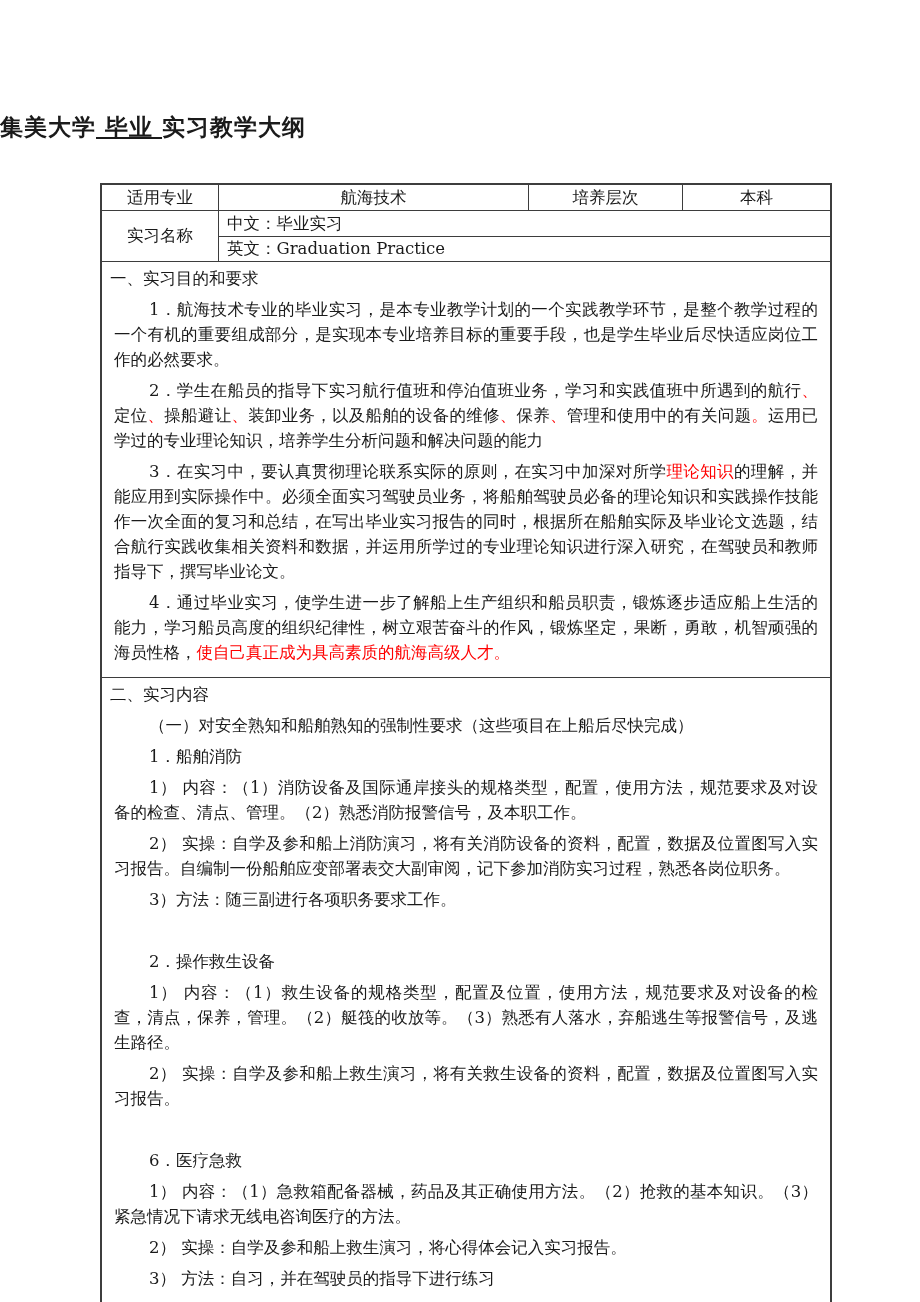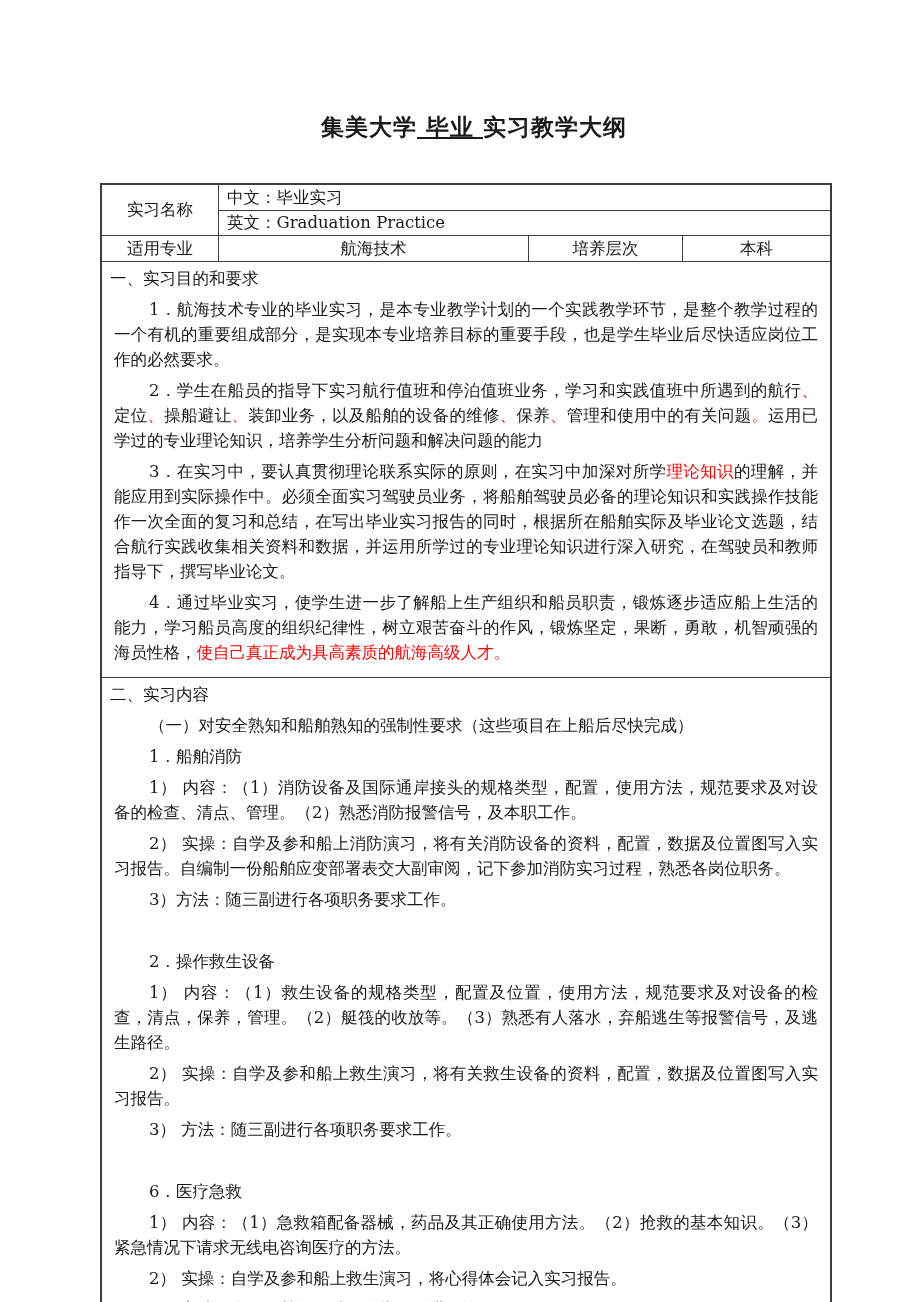--- a/index.html
+++ b/index.html
@@ -6,24 +6,22 @@
   .page {
     position:relative;
     width:920px; height:1302px;
     background:#ffffff;
     font-family:"DejaVu Serif","Liberation Serif",serif;
     color:#1a1a1a;
     overflow:hidden;
   }
   .doc-title {
     margin:0; padding-top:112px;
-    text-align:center;
     font-size:23px; font-weight:bold;
     letter-spacing:1px;
-    padding-left:28px;
   }
   .doc-title span { white-space:pre; }
   .doc-title .u { text-decoration:underline; }
 
   .doc-table {
     width:732px;
     margin:40px 0 0 100px;
     border:2px solid #3d3d3d;
     box-sizing:border-box;
     font-size:16.5px;
@@ -65,33 +63,33 @@
 </style>
 </head>
 <body>
 
 <div class="page">
 
   <h1 class="doc-title"><span>集美大学</span><span class="u"> 毕业 </span><span>实习教学大纲</span></h1>
 
   <div class="doc-table">
 
+    <div class="trow" style="height:25px">
+      <div class="cell" style="width:116px">适用专业</div>
+      <div class="cell" style="width:310px">航海技术</div>
+      <div class="cell" style="width:154px">培养层次</div>
+      <div class="cell" style="flex:1">本科</div>
+    </div>
+
     <div class="trow" style="height:50px">
       <div class="cell" style="width:116px">实习名称</div>
       <div class="stack">
         <div class="cell h25">中文：毕业实习</div>
         <div class="cell h25">英文：Graduation Practice</div>
       </div>
-    </div>
-
-    <div class="trow" style="height:25px">
-      <div class="cell" style="width:116px">适用专业</div>
-      <div class="cell" style="width:310px">航海技术</div>
-      <div class="cell" style="width:154px">培养层次</div>
-      <div class="cell" style="flex:1">本科</div>
     </div>
 
 
     <div class="trow">
       <div class="cell content-cell">
         <p class="sec-heading">一、实习目的和要求</p>
         <p class="para"><span>1．航海技术专业的毕业实习，是本专业教学计划的一个实践教学环节，是整个教学过程的一个有机的重要组成部分，是实现本专业培养目标的重要手段，也是学生毕业后尽快适应岗位工作的必然要求。</span></p>
         <p class="para"><span>2．学生在船员的指导下实习航行值班和停泊值班业务，学习和实践值班中所遇到的航行</span><span class="c-red">、</span><span>定位</span><span class="c-red">、</span><span>操船避让</span><span class="c-red">、</span><span>装卸业务，以及船舶的设备的维修</span><span class="c-red">、</span><span>保养</span><span class="c-red">、</span><span>管理和使用中的有关问题</span><span class="c-red">。</span><span>运用已学过的专业理论知识，培养学生分析问题和解决问题的能力</span></p>
         <p class="para"><span>3．在实习中，要认真贯彻理论联系实际的原则，在实习中加深对所学</span><span class="c-redu">理论知识</span><span>的理解，并能应用到实际操作中。必须全面实习驾驶员业务，将船舶驾驶员必备的理论知识和实践操作技能作一次全面的复习和总结，在写出毕业实习报告的同时，根据所在船舶实际及毕业论文选题，结合航行实践收集相关资料和数据，并运用所学过的专业理论知识进行深入研究，在驾驶员和教师指导下，撰写毕业论文。</span></p>
         <p class="para"><span>4．通过毕业实习，使学生进一步了解船上生产组织和船员职责，锻炼逐步适应船上生活的能力，学习船员高度的组织纪律性，树立艰苦奋斗的作风，锻炼坚定，果断，勇敢，机智顽强的海员性格，</span><span class="c-red">使自己真正成为具高素质的航海高级人才。</span></p>
@@ -103,21 +101,20 @@
         <p class="sec-heading">二、实习内容</p>
         <p class="para">（一）对安全熟知和船舶熟知的强制性要求（这些项目在上船后尽快完成）</p>
         <p class="para">1．船舶消防</p>
         <p class="para">1）  内容：（1）消防设备及国际通岸接头的规格类型，配置，使用方法，规范要求及对设备的检查、清点、管理。（2）熟悉消防报警信号，及本职工作。</p>
         <p class="para">2）  实操：自学及参和船上消防演习，将有关消防设备的资料，配置，数据及位置图写入实习报告。自编制一份船舶应变部署表交大副审阅，记下参加消防实习过程，熟悉各岗位职务。</p>
         <p class="para">3）方法：随三副进行各项职务要求工作。</p>
         <p class="para"></p>
         <p class="para">2．操作救生设备</p>
         <p class="para">1）  内容：（1）救生设备的规格类型，配置及位置，使用方法，规范要求及对设备的检查，清点，保养，管理。（2）艇筏的收放等。（3）熟悉有人落水，弃船逃生等报警信号，及逃生路径。</p>
         <p class="para">2）  实操：自学及参和船上救生演习，将有关救生设备的资料，配置，数据及位置图写入实习报告。</p>
-        <p class="para">3）  方法：随三副进行各项职务要求工作。</p>
         <p class="para"></p>
         <p class="para">6．医疗急救</p>
         <p class="para">1）  内容：（1）急救箱配备器械，药品及其正确使用方法。（2）抢救的基本知识。（3）紧急情况下请求无线电咨询医疗的方法。</p>
         <p class="para">2）  实操：自学及参和船上救生演习，将心得体会记入实习报告。</p>
         <p class="para">3）  方法：自习，并在驾驶员的指导下进行练习</p>
       </div>
     </div>
 
   </div>
 

